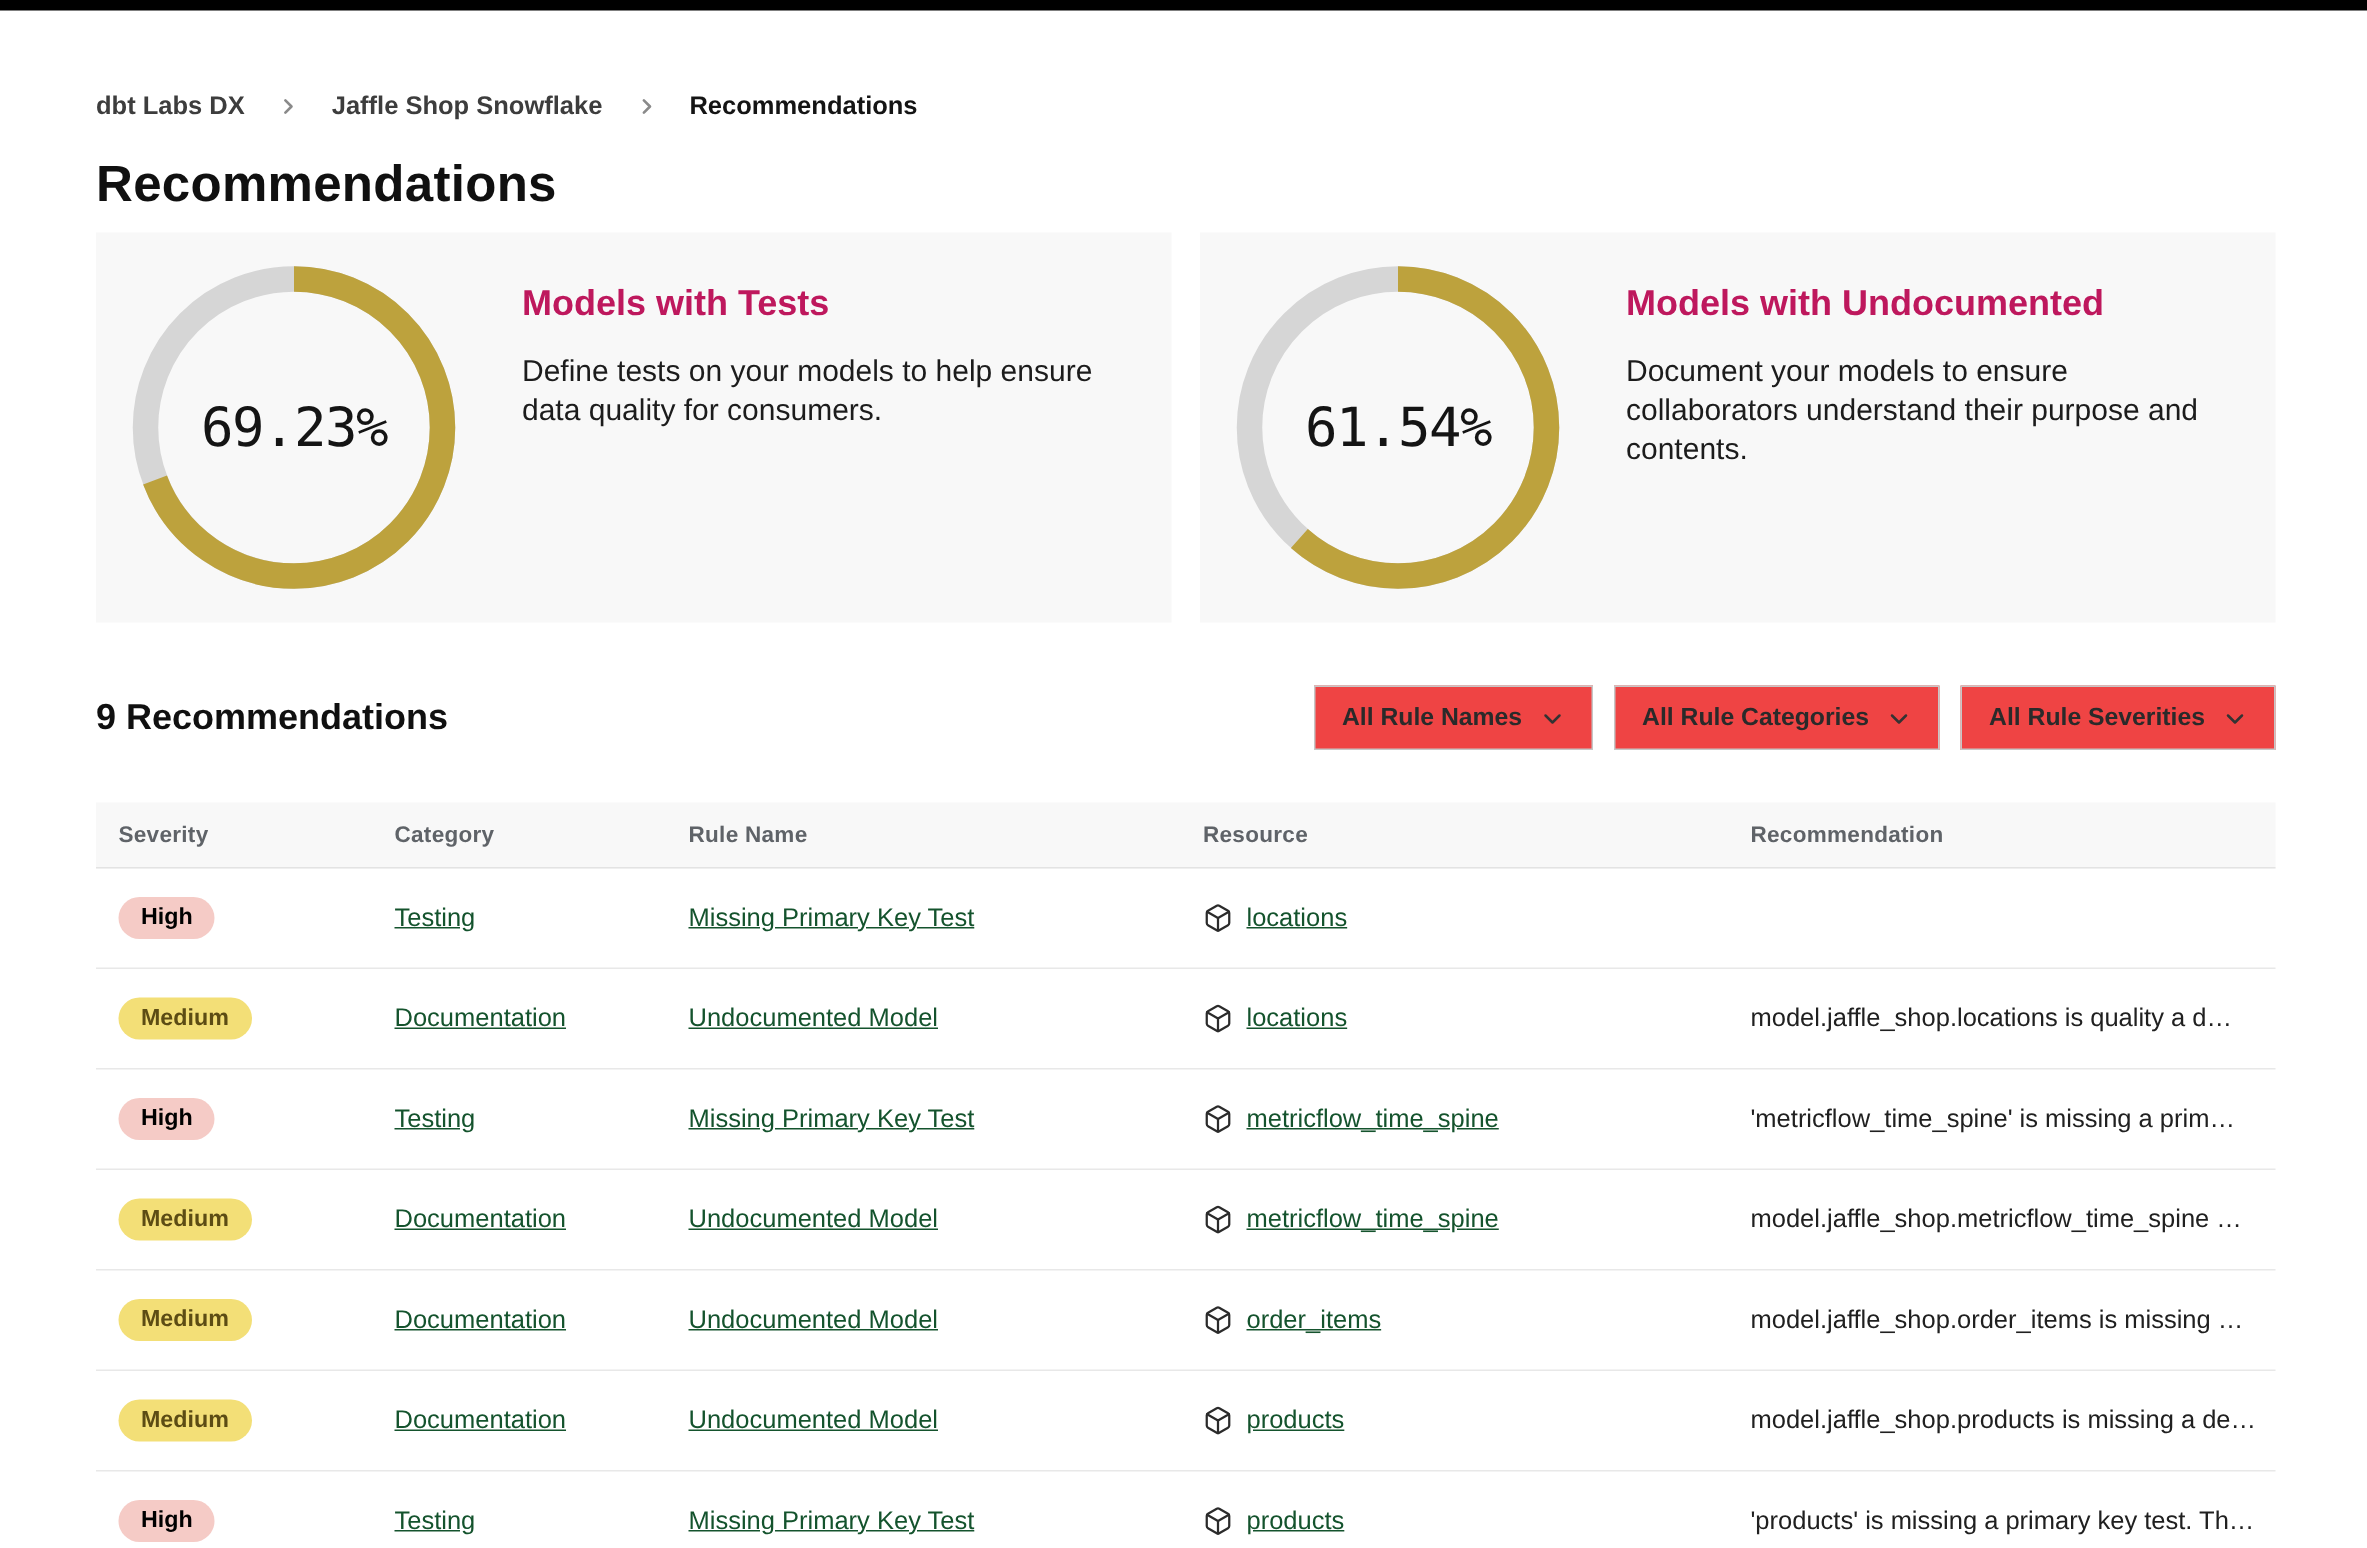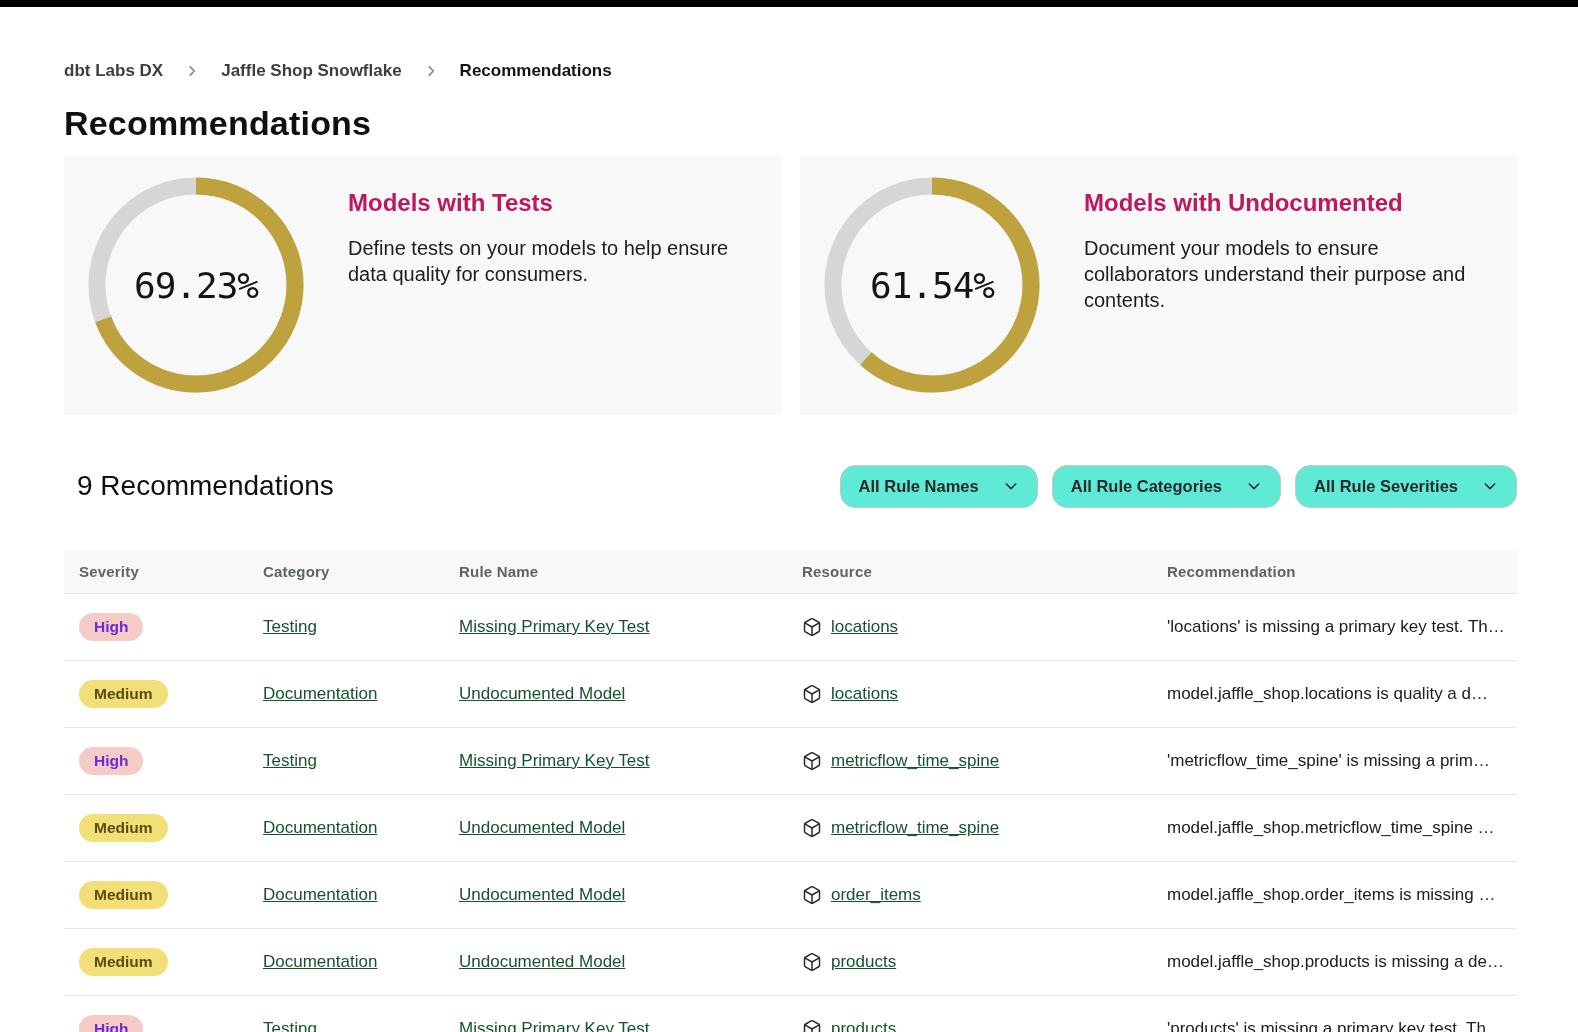--- a/index.html
+++ b/index.html
@@ -53,27 +53,27 @@
   }
   .card-text { padding-top:12px; }
   .card-text h2 { margin:0 0 18px; font-size:24px; font-weight:700; color:#be185d; }
   .card-text p { margin:0; font-size:20px; line-height:26px; color:#1c1c1c; max-width:470px; }
 
   
   .list-header {
     margin:42px 0 35px;
     display:flex; align-items:center; justify-content:space-between;
   }
-  .list-header h2 { margin:13px; font-size:28px; font-weight:400; color:#101010; }
+  .list-header h2 { margin:0; font-size:24px; font-weight:700; color:#101010; }
   .filters { display:flex; gap:14px; }
   .filter-btn {
-    display:flex; align-items:center; gap:24px;
-    background:#5eead4;
+    display:flex; align-items:center; gap:12px;
+    background:#ef4444;
     border:1px solid #c6c6c6;
-    border-radius:15px;
+    border-radius:0;
     padding:11px 18px;
     font-family:"Liberation Sans", sans-serif;
     font-size:16.5px; font-weight:600; color:#2a2a2a;
     cursor:pointer;
   }
   .filter-btn svg { width:16px; height:16px; color:#333; }
 
   
   .table { width:100%; }
   .thead, .tr {
@@ -95,21 +95,21 @@
     border-bottom:1px solid #e8e8e8;
   }
   .td { padding:0 15px; white-space:nowrap; }
 
   .badge {
     display:inline-block;
     padding:5px 15px;
     border-radius:15px;
     font-size:15.5px; font-weight:700;
   }
-  .badge.high { background:#f5cbc6; color:#6d28d9; }
+  .badge.high { background:#f5cbc6; color:#000000; }
   .badge.medium { background:#f3df77; color:#5c4c14; }
 
   a.link {
     color:#14532d;
     text-decoration:underline;
     font-size:17px;
     cursor:pointer;
   }
   .td.resource { display:flex; align-items:center; gap:9px; }
   .cube { display:flex; color:#2b2b2b; }
@@ -218,21 +218,20 @@
       <div class="td resource">
         <span class="cube">
             <svg viewBox="0 0 24 24" fill="none" stroke="currentColor" stroke-width="1.8" stroke-linecap="round" stroke-linejoin="round">
               <path d="M21 16V8a2 2 0 0 0-1-1.73l-7-4a2 2 0 0 0-2 0l-7 4A2 2 0 0 0 3 8v8a2 2 0 0 0 1 1.73l7 4a2 2 0 0 0 2 0l7-4A2 2 0 0 0 21 16z"></path>
               <polyline points="3.27 6.96 12 12.01 20.73 6.96"></polyline>
               <line x1="12" y1="22.08" x2="12" y2="12"></line>
             </svg>
           </span>
         <a class="link">locations</a>
       </div>
-      <div class="td rec">'locations' is missing a primary key test. Th…</div>
     </div>
 
     <div class="tr">
       <div class="td"><span class="badge medium">Medium</span></div>
       <div class="td"><a class="link">Documentation</a></div>
       <div class="td"><a class="link">Undocumented Model</a></div>
       <div class="td resource">
         <span class="cube">
             <svg viewBox="0 0 24 24" fill="none" stroke="currentColor" stroke-width="1.8" stroke-linecap="round" stroke-linejoin="round">
               <path d="M21 16V8a2 2 0 0 0-1-1.73l-7-4a2 2 0 0 0-2 0l-7 4A2 2 0 0 0 3 8v8a2 2 0 0 0 1 1.73l7 4a2 2 0 0 0 2 0l7-4A2 2 0 0 0 21 16z"></path>

